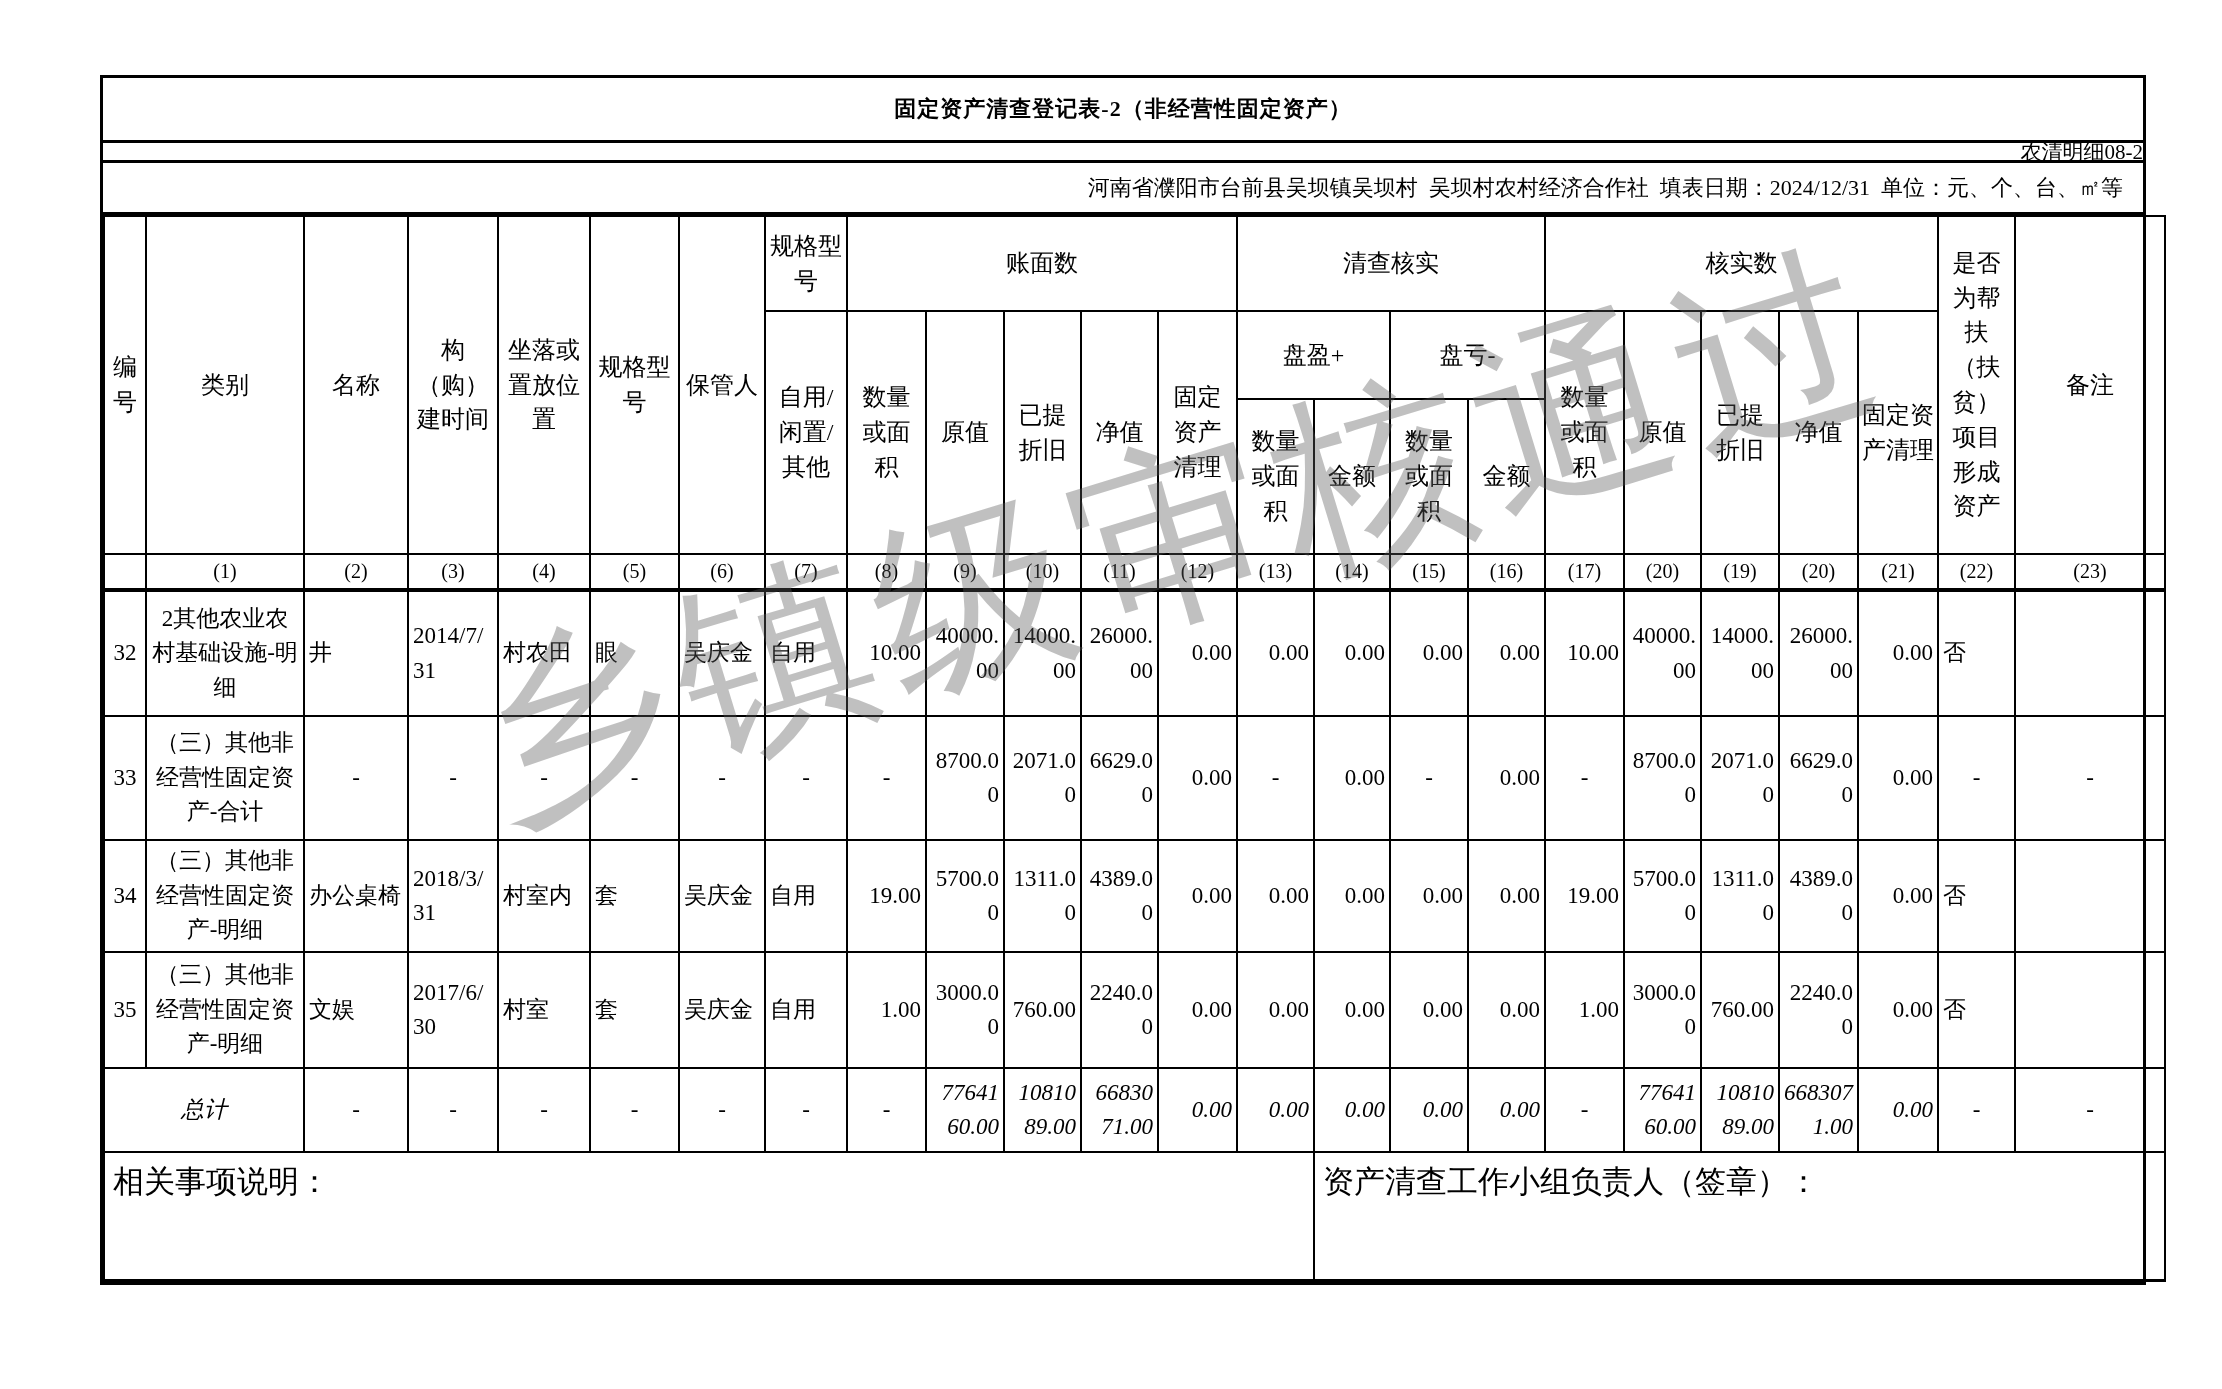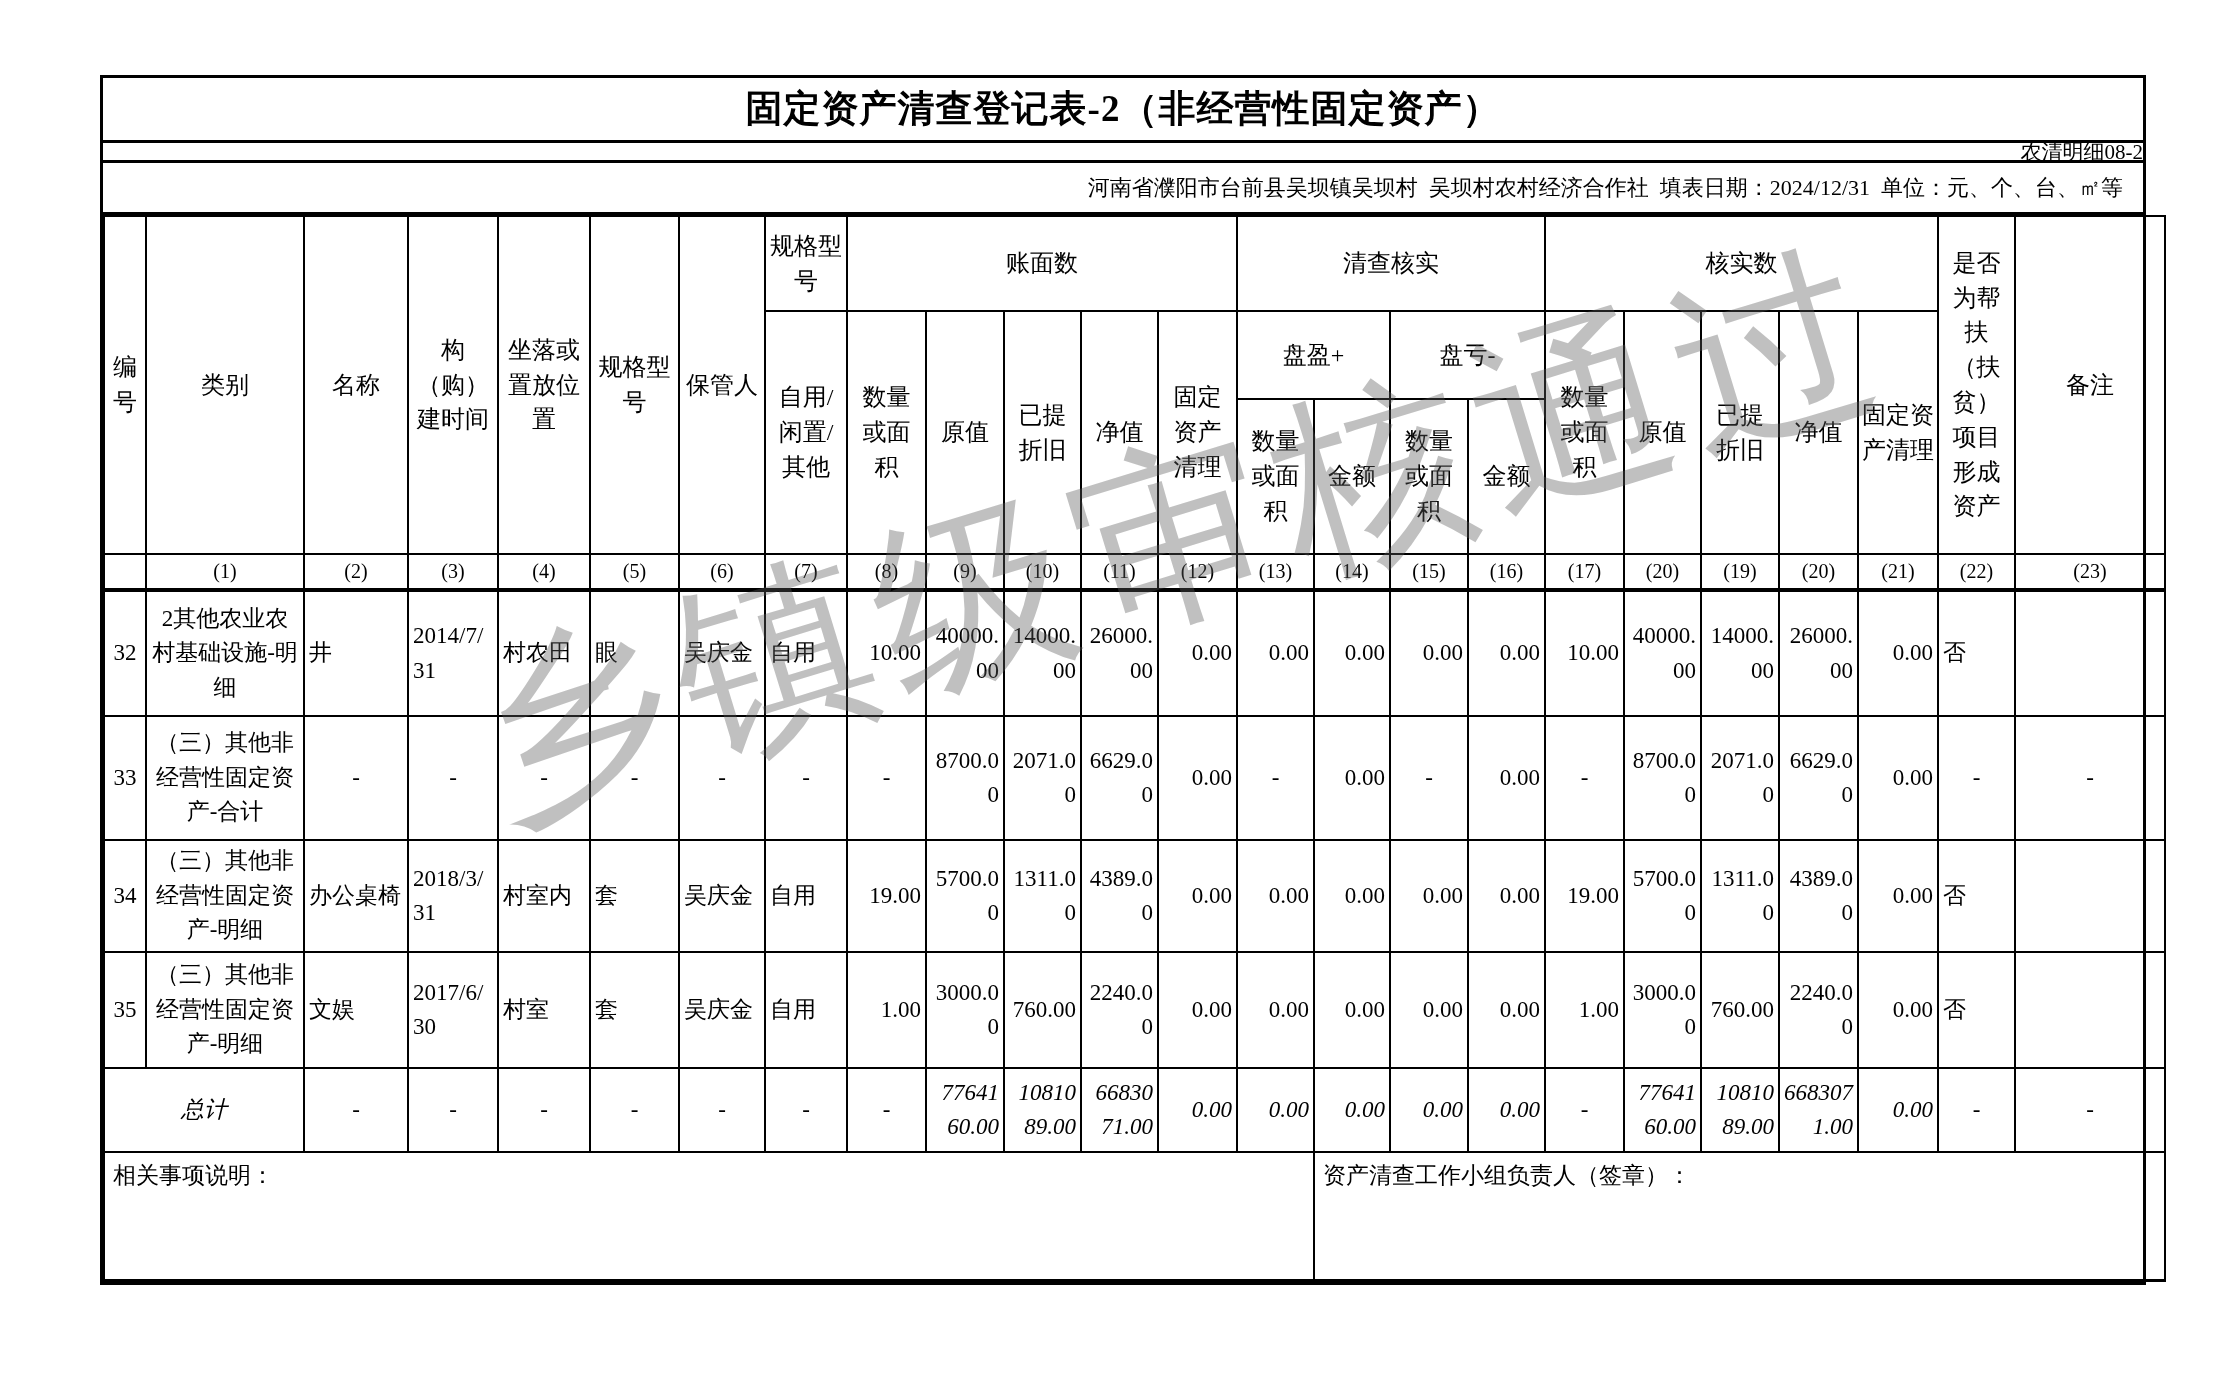--- a/index.html
+++ b/index.html
@@ -1,36 +1,36 @@
 <!DOCTYPE html>
 <html><head>
 <meta charset="utf-8">
 <style>
   html,body{margin:0;padding:0;background:#ffffff;}
   body{width:2222px;height:1389px;position:relative;
        font-family:"Liberation Serif","DejaVu Serif",serif;color:#000;}
   .sheet{position:absolute;left:100px;top:75px;width:2040px;border:3px solid #000;background:#fff;}
   .title-row{height:62px;border-bottom:3px solid #000;display:flex;align-items:center;justify-content:center;}
-  .title-row .t{font-size:37px;font-weight:bold;letter-spacing:1px;}
+  .title-row .t{font-size:22px;font-weight:bold;letter-spacing:1px;}
   .code-row{height:20px;border-bottom:3px solid #000;display:flex;align-items:center;justify-content:flex-end;
             font-size:21px;padding-right:0;box-sizing:border-box;}
   .info-row{height:52px;border-bottom:3px solid #000;display:flex;align-items:center;justify-content:flex-end;
             font-size:22px;padding-right:20px;box-sizing:border-box;white-space:pre;}
   table{width:100%;border-collapse:collapse;table-layout:fixed;}
   th,td{border:2px solid #000;word-break:break-all;overflow:hidden;}
   th{font-weight:normal;font-size:24px;text-align:center;vertical-align:middle;
      line-height:1.45;padding:2px 3px;}
   .h-a{height:95px;} .h-b{height:88px;} .h-c{height:155px;}
   .index-row{height:36px;}
   .index-row td{font-size:20px;text-align:center;vertical-align:middle;border-bottom:4px solid #000;}
   tbody td{font-size:23px;line-height:1.5;vertical-align:middle;padding:2px 4px;}
   .c-left{text-align:left;} .c-right{text-align:right;} .c-center{text-align:center;}
   #total-row{height:84px;font-style:italic;}
   .footer-row{height:128px;}
-  .footer-row td{vertical-align:top;text-align:left;font-size:23px;padding:6px 8px;border-bottom:3px solid #000;}
+  .footer-row td{vertical-align:top;text-align:left;font-size:31px;padding:6px 8px;border-bottom:3px solid #000;}
   .watermark{position:absolute;left:355px;top:430px;width:1650px;height:210px;
              font-size:195px;line-height:210px;letter-spacing:14px;text-align:center;
              color:rgba(90,90,90,0.38);transform:rotate(-17deg);pointer-events:none;
              font-family:"Liberation Serif","DejaVu Serif",serif;white-space:nowrap;z-index:5;}
 </style>
 </head>
 <body>
 
 <div class="watermark">乡镇级审核通过</div>
 

